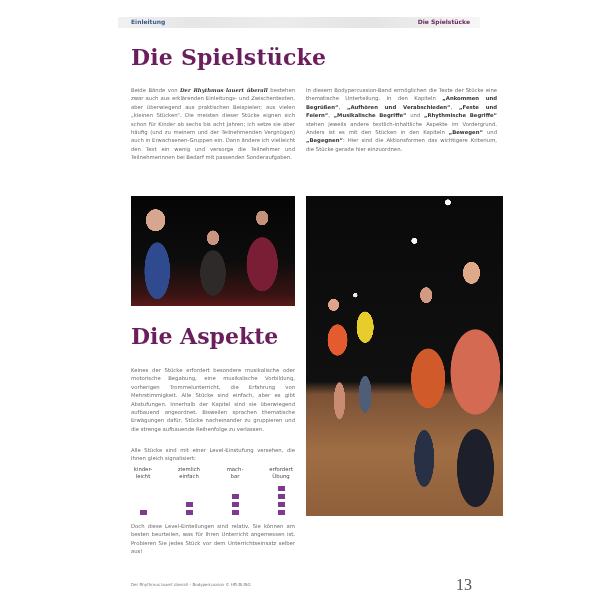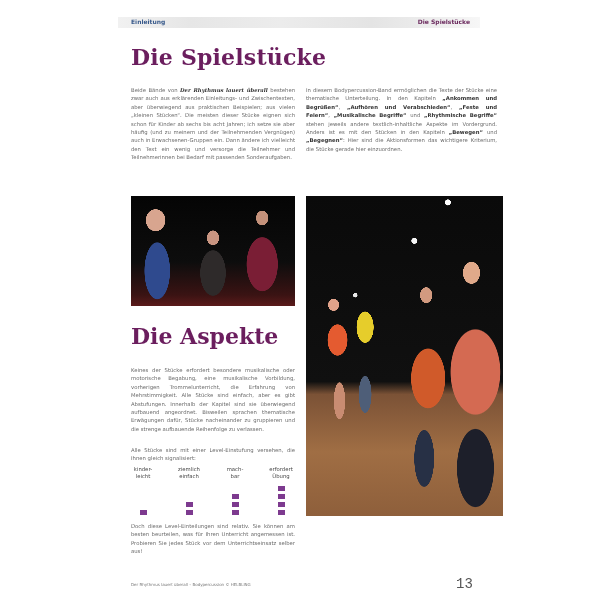--- a/index.html
+++ b/index.html
@@ -66,21 +66,21 @@
     position: absolute; left: 131px; top: 466px; width: 166px; height: 52px;
   }
   .level {
     position: absolute; top: 0; width: 40px; text-align: center;
     font-size: 5.3px; line-height: 6.5px; color: #444;
   }
   .level .sq {
     position: absolute; left: 50%; width: 7px; height: 5px; margin-left: -3.5px; background: #7d3a8f;
   }
   .footer-left { position: absolute; left: 131px; top: 582px; font-size: 4px; color: #777; }
-  .footer-right { position: absolute; left: 456px; top: 576px; font-family: Liberation Mono, monospace; font-size: 14px; color: #555; }
+  .footer-right { position: absolute; left: 456px; top: 576px; font-family: Liberation Serif, serif; font-size: 16px; color: #555; }
 </style>
 </head>
 <body>
 
 <div class="page">
 
   <div class="header-bar"></div>
   <div class="hdr-left">Einleitung</div>
   <div class="hdr-right">Die Spielstücke</div>
 

